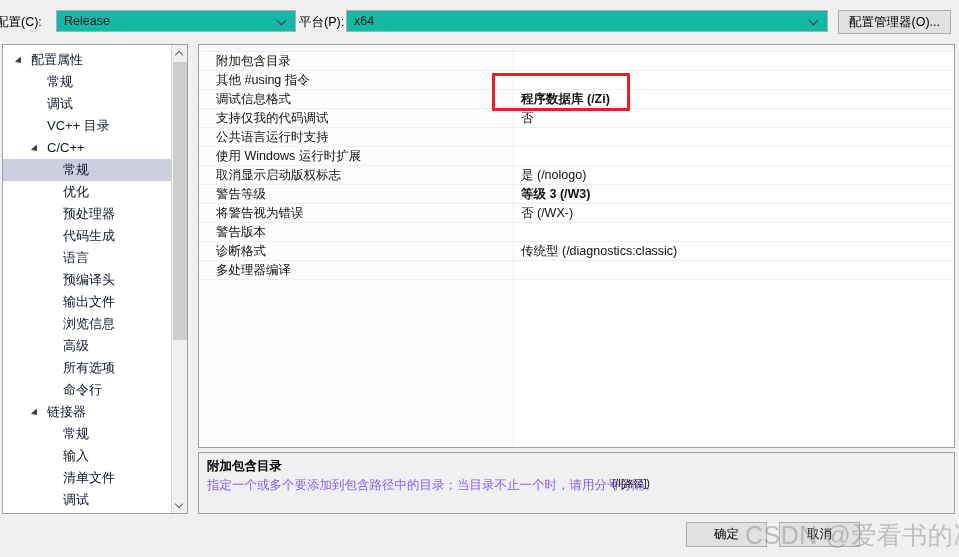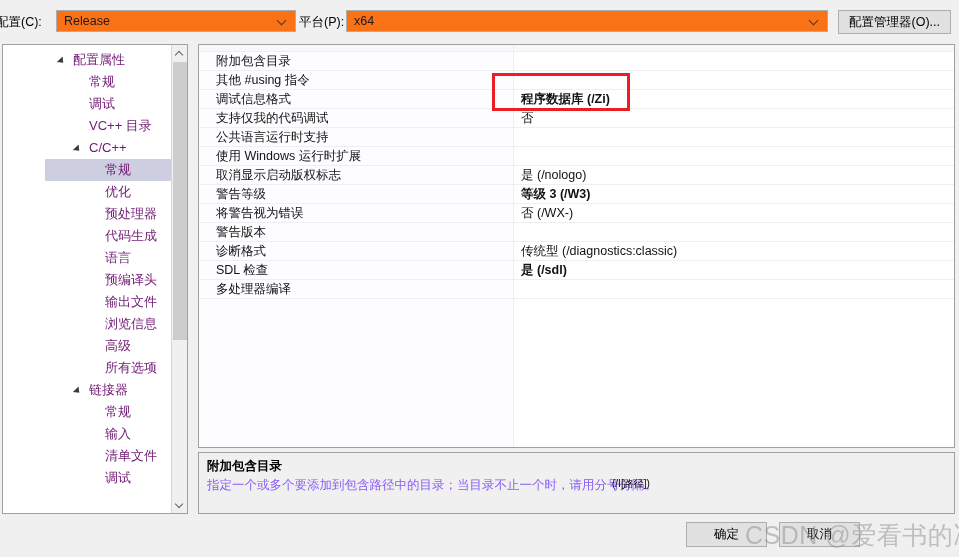--- a/index.html
+++ b/index.html
@@ -31,21 +31,21 @@
     color: #000;
     white-space: nowrap;
   }
   #cfg-label { left: -4px; }
   #plat-label { left: 299px; }
 
   .combo {
     position: absolute;
     top: 10px;
     height: 22px;
-    background: #f97316;
+    background: #14b8a6;
     border: 1px solid #adadad;
     box-sizing: border-box;
   }
   .combo .cval {
     position: absolute;
     left: 7px; top: 3px;
     font-size: 12.5px;
     color: #1a1a1a;
     white-space: nowrap;
   }
@@ -94,23 +94,22 @@
     position: absolute;
     left: 0; top: 4px;
     width: 169px;
   }
   .tnode {
     position: relative;
     height: 22px;
     line-height: 22px;
     white-space: nowrap;
     font-size: 13px;
-    color: #701a75;
-    cursor: default;
-    margin-left: 42px;
+    color: #0f172a;
+    cursor: default;
   }
   .tnode.sel { background: #cdcee0; }
   .tnode .tlabel { position: relative; }
   .tnode .arrow {
     position: absolute;
     top: 8px;
     width: 0; height: 0;
     border-left: 5px solid #3a3a3a;
     border-top: 4px solid transparent;
     border-bottom: 4px solid transparent;
@@ -328,20 +327,21 @@
       <div class="tnode lvl2 sel"><span class="tlabel">常规</span></div>
       <div class="tnode lvl2"><span class="tlabel">优化</span></div>
       <div class="tnode lvl2"><span class="tlabel">预处理器</span></div>
       <div class="tnode lvl2"><span class="tlabel">代码生成</span></div>
       <div class="tnode lvl2"><span class="tlabel">语言</span></div>
       <div class="tnode lvl2"><span class="tlabel">预编译头</span></div>
       <div class="tnode lvl2"><span class="tlabel">输出文件</span></div>
       <div class="tnode lvl2"><span class="tlabel">浏览信息</span></div>
       <div class="tnode lvl2"><span class="tlabel">高级</span></div>
       <div class="tnode lvl2"><span class="tlabel">所有选项</span></div>
+      <div class="tnode lvl2"><span class="tlabel">命令行</span></div>
       <div class="tnode lvl1"><span class="arrow"></span><span class="tlabel">链接器</span></div>
       <div class="tnode lvl2"><span class="tlabel">常规</span></div>
       <div class="tnode lvl2"><span class="tlabel">输入</span></div>
       <div class="tnode lvl2"><span class="tlabel">清单文件</span></div>
       <div class="tnode lvl2"><span class="tlabel">调试</span></div>
       <div class="tnode lvl2"></div>
     </div>
 
   <div id="tree-scroll">
     <div class="sb-arrow up">
@@ -397,24 +397,20 @@
       </div>
       <div class="grow">
         <span class="gname">警告版本</span>
         <span class="gval"></span>
       </div>
       <div class="grow">
         <span class="gname">诊断格式</span>
         <span class="gval">传统型 (/diagnostics:classic)</span>
       </div>
       <div class="grow">
-        <span class="gname">SDL 检查</span>
-        <span class="gval bold">是 (/sdl)</span>
-      </div>
-      <div class="grow">
         <span class="gname">多处理器编译</span>
         <span class="gval"></span>
       </div>
     </div>
 </div>
 
 <div id="annot-rect" style="border-color: rgb(238, 28, 37);"></div>
 
 <div id="desc-panel">
   <div id="desc-title">附加包含目录</div>

